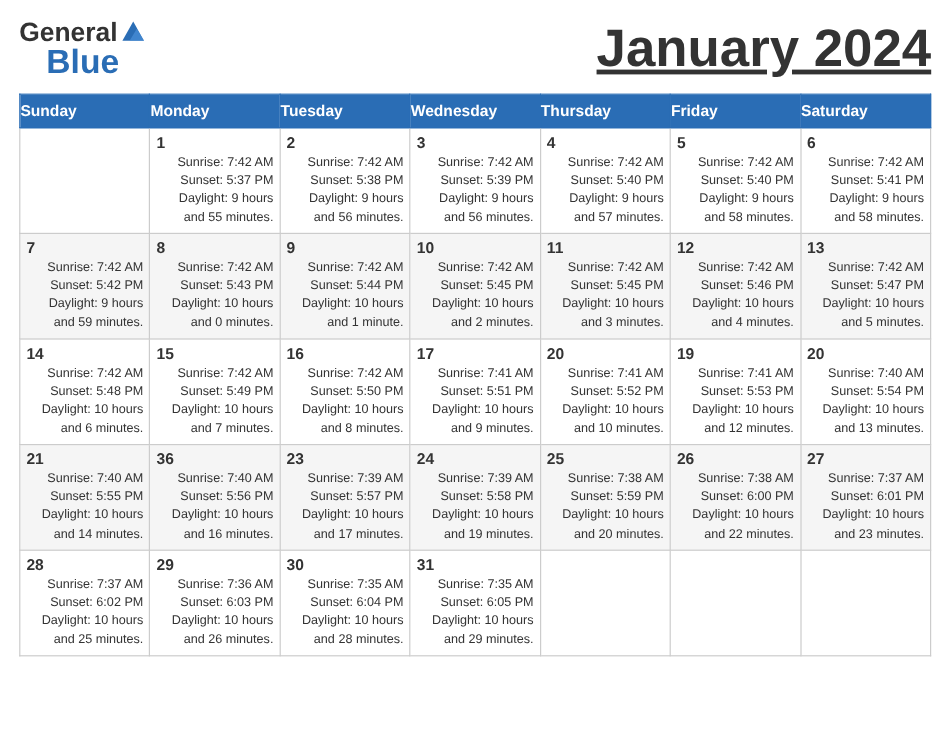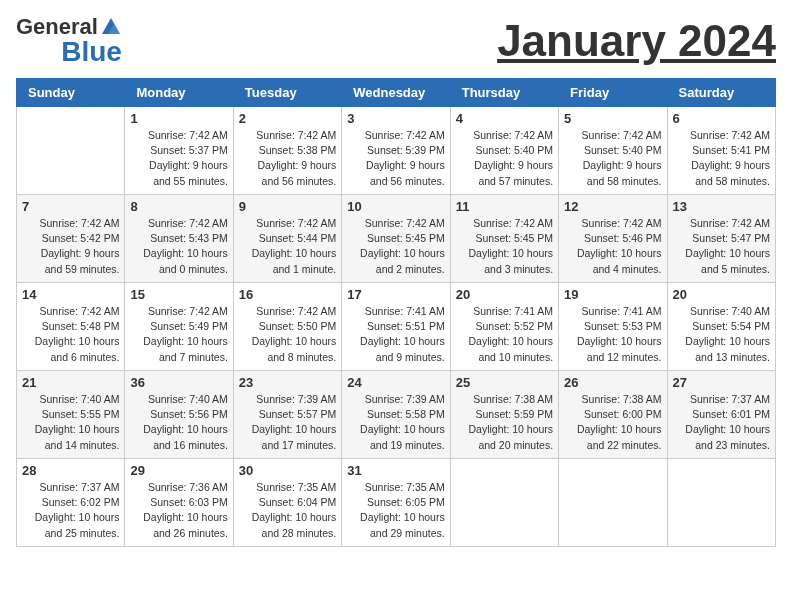--- a/index.html
+++ b/index.html
@@ -12,21 +12,21 @@
     }
     .header-area {
       display: flex;
       justify-content: space-between;
       align-items: flex-start;
       margin-bottom: 12px;
     }
     .logo {
       display: flex;
       flex-direction: column;
-      align-items: flex-end;
+      align-items: center;
     }
     .logo-text {
       font-size: 22px;
       font-weight: bold;
       line-height: 1;
     }
     .logo-general { color: #333; }
     .logo-blue { color: #2a6db5; }
     .title-area {
       text-align: right;
@@ -42,21 +42,21 @@
       color: #555;
     }
     .calendar-table {
       width: 100%;
       border-collapse: collapse;
       font-size: 11px;
     }
     .calendar-table th {
       background: #2a6db5;
       color: #fff;
-      padding: 6px 11px;
+      padding: 6px 0;
       text-align: left;
       font-size: 13px;
       font-weight: bold;
       border: 1px solid #2a6db5;
     }
     .calendar-table td {
       border: 1px solid #ccc;
       vertical-align: top;
       padding: 4px 5px;
       width: 108px;

